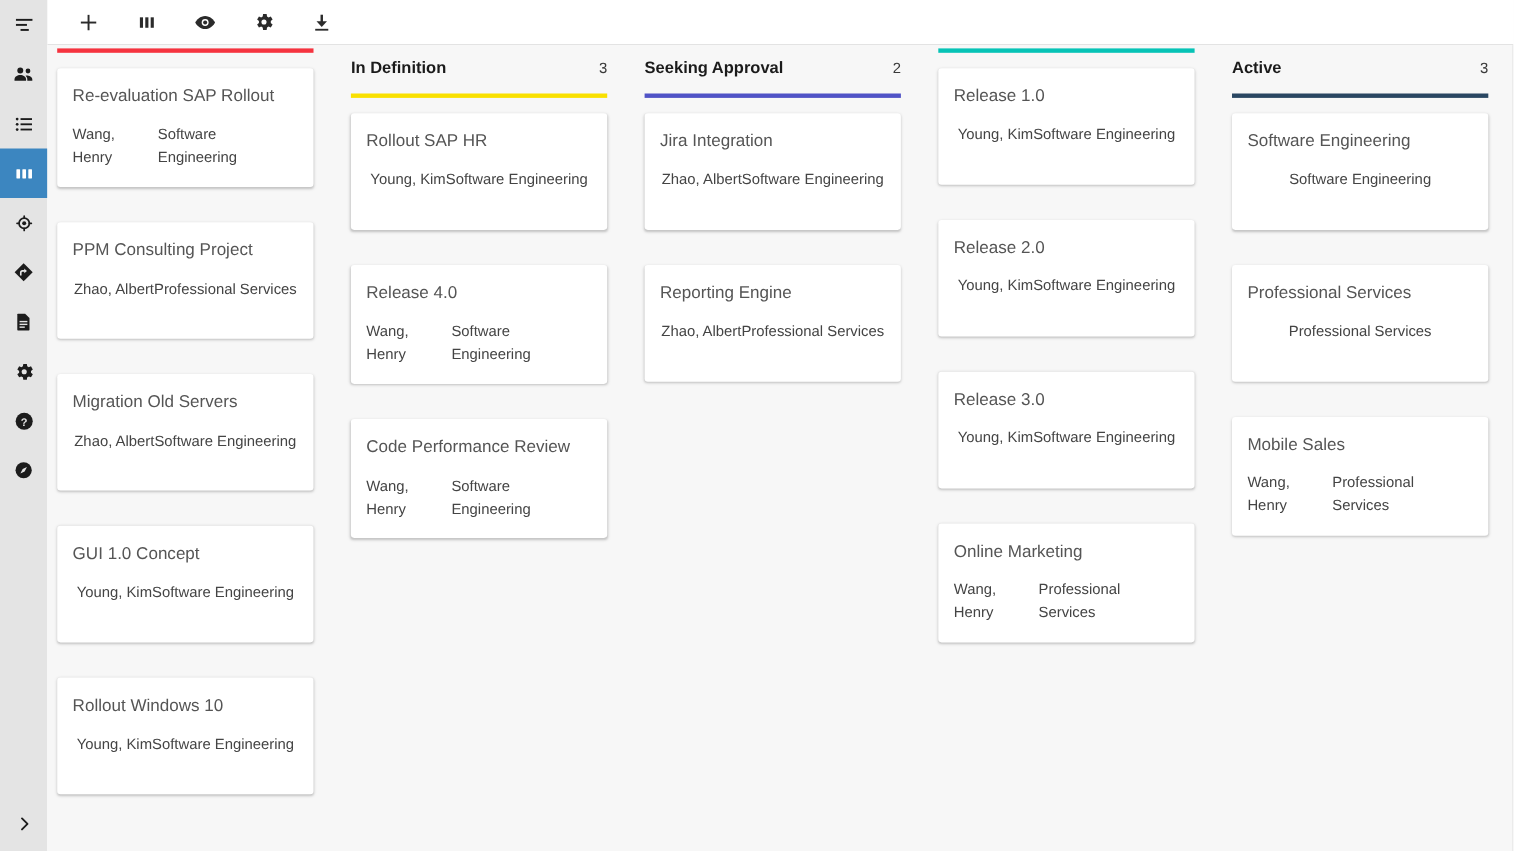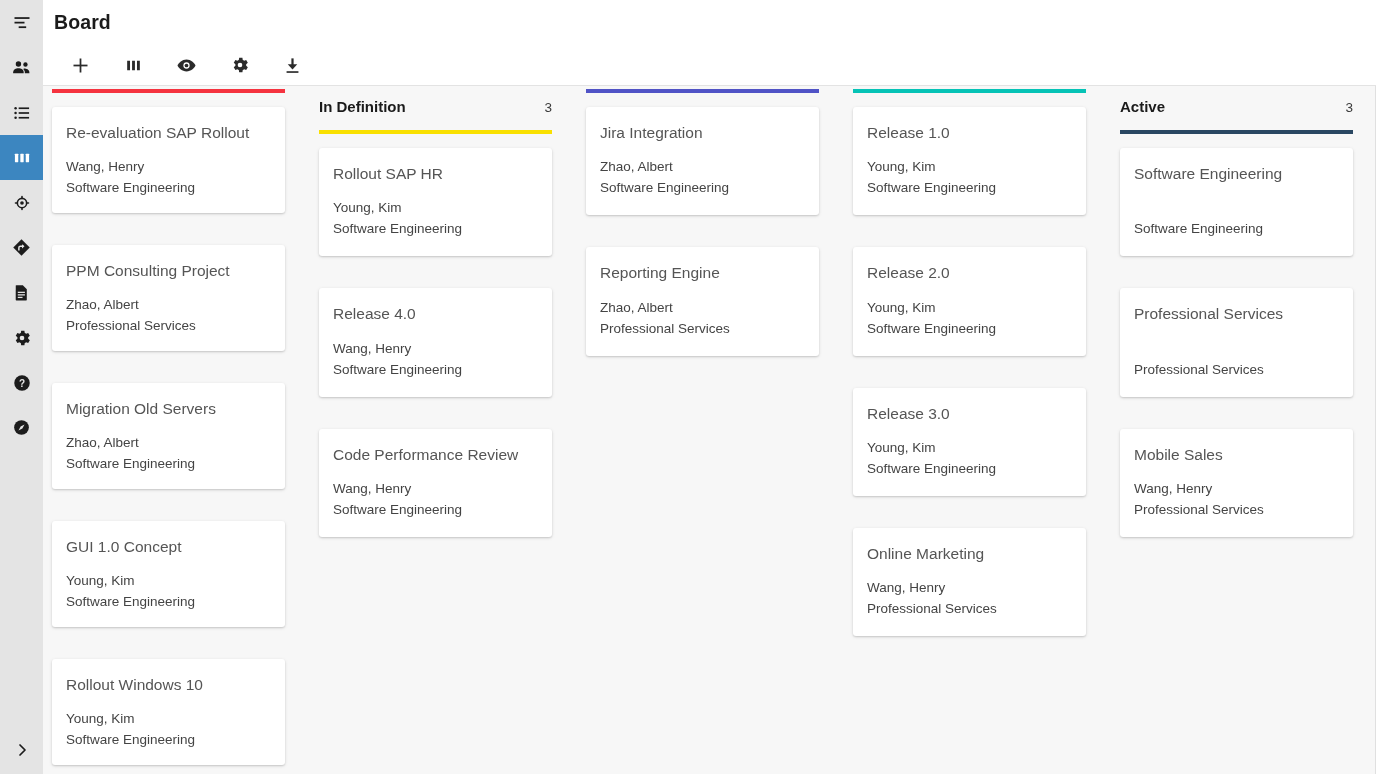--- a/index.html
+++ b/index.html
@@ -111,21 +111,21 @@
     box-shadow: 0 1px 2px rgba(0,0,0,0.16), 0 1px 4px rgba(0,0,0,0.07);
     padding: 16px 14px 16px 14px;
     min-height: 106px;
     display: flex; flex-direction: column;
     cursor: pointer;
   }
   .card-title {
     font-size: 15.5px; color: #555555; line-height: 1.25;
     margin-bottom: 15px;
   }
-  .card-meta { display: flex; flex-direction: column; justify-content: center; }
+  .card-meta { display: flex; flex-direction: row; justify-content: center; }
   .card-assignee {
     font-size: 13.5px; color: #444444; line-height: 1.55;
     min-height: 21px;
   }
   .card-dept {
     font-size: 13.5px; color: #444444; line-height: 1.55;
   }
 </style>
 </head>
 <body>
@@ -230,23 +230,20 @@
       <span>
         <svg width="16" height="16" viewBox="0 0 24 24" fill="none" stroke="currentColor" stroke-width="2.6" stroke-linecap="round" stroke-linejoin="round">
           <polyline points="9,4.5 16.5,12 9,19.5"></polyline>
         </svg>
       </span>
     </div>
   </nav>
 
   <div class="main">
 
-    <div class="header">
-      <div class="page-title">Board</div>
-    </div>
 
     <div class="toolbar">
       <button class="tool-btn">
         <span>
           <svg width="21" height="21" viewBox="0 0 24 24" fill="currentColor">
             <rect x="11" y="4" width="2" height="16"></rect>
               <rect x="4" y="11" width="16" height="2"></rect>
           </svg>
         </span>
       </button>
@@ -353,20 +350,24 @@
               <div class="card">
                 <div class="card-title">Code Performance Review</div>
                 <div class="card-meta">
                   <div class="card-assignee">Wang, Henry</div>
                   <div class="card-dept">Software Engineering</div>
                 </div>
               </div>
             </div>
           </div>
           <div class="column">
+            <div class="col-head">
+              <div class="col-title">Seeking Approval</div>
+              <div class="col-count">2</div>
+            </div>
             <div class="col-accent" style="background: rgb(80, 83, 198);"></div>
             <div class="col-body">
               <div class="card">
                 <div class="card-title">Jira Integration</div>
                 <div class="card-meta">
                   <div class="card-assignee">Zhao, Albert</div>
                   <div class="card-dept">Software Engineering</div>
                 </div>
               </div>
               <div class="card">

